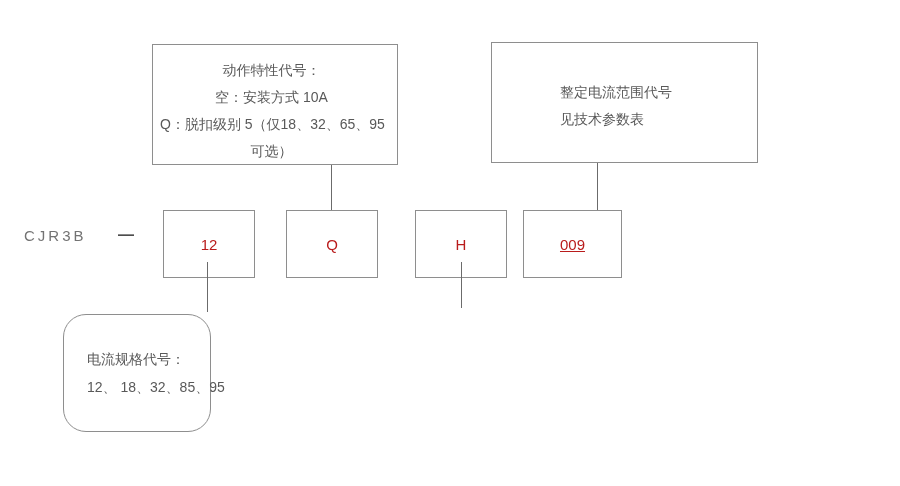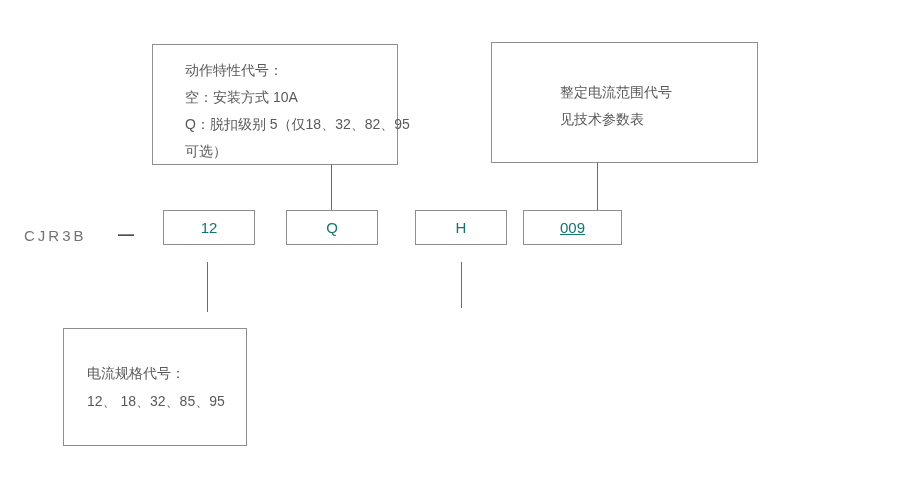--- a/index.html
+++ b/index.html
@@ -26,27 +26,27 @@
   }
   .note-line {
     white-space: nowrap;
     line-height: 27px;
   }
   .code-box {
     position: absolute;
     border: 1px solid #8e8e8e;
     background: #ffffff;
     box-sizing: border-box;
-    height: 35px;
+    height: 68px;
     top: 210px;
     display: flex;
     align-items: center;
     justify-content: center;
     font-size: 15px;
-    color: #0f766e;
+    color: #b91c1c;
   }
   .connector {
     position: absolute;
     width: 1px;
     background: #6b6b6b;
   }
   .model-prefix {
     position: absolute;
     left: 24px;
     top: 210px;
@@ -59,35 +59,35 @@
   .separator {
     position: absolute;
     left: 118px;
     top: 210px;
     height: 52px;
     line-height: 50px;
     font-size: 16px;
     font-weight: bold;
     color: #4d4d4d;
   }
-  .pad-top-left   { padding: 12px 14px 0 32px; }
+  .pad-top-left   { padding: 12px 14px 0 7px; text-align: center; }
   .pad-top-right  { padding: 36px 10px 0 68px; }
   .pad-bot-left   { padding: 30px 10px 0 23px; line-height: 28px; }
   .pad-bot-mid    { padding: 30px 10px 0 28px; line-height: 28px; }
   .pad-bot-left .note-line, .pad-bot-mid .note-line { line-height: 28px; }
 </style>
 </head>
 <body>
 
 <div class="canvas">
 
   <div class="note-box pad-top-left" style="left:152px; top:44px; width:246px; height:121px;">
     <div class="note-line">动作特性代号：</div>
     <div class="note-line">空：安装方式 10A</div>
-    <div class="note-line">Q：脱扣级别 5（仅18、32、82、95</div>
+    <div class="note-line">Q：脱扣级别 5（仅18、32、65、95</div>
     <div class="note-line">可选）</div>
   </div>
 
   <div class="note-box pad-top-right" style="left:491px; top:42px; width:267px; height:121px;">
     <div class="note-line">整定电流范围代号</div>
     <div class="note-line">见技术参数表</div>
   </div>
 
   <div class="model-prefix">CJR3B</div>
   <div class="separator">—</div>
@@ -98,21 +98,21 @@
   <div class="code-box" style="left:286px; width:92px;">
     <span>Q</span>
   </div>
   <div class="code-box" style="left:415px; width:92px;">
     <span>H</span>
   </div>
   <div class="code-box" style="left:523px; width:99px;text-decoration:underline;">
     <span>009</span>
   </div>
 
-  <div class="note-box pad-bot-left" style="left:63px; top:328px; width:184px; height:118px;">
+  <div class="note-box pad-bot-left" style="left:63px; top:314px; width:148px; height:118px;border-radius:23px;">
     <div class="note-line">电流规格代号：</div>
     <div class="note-line">12、 18、32、85、95</div>
   </div>
 
 
   <div class="connector" style="left:331px; top:165px; height:45px;"></div>
   <div class="connector" style="left:597px; top:163px; height:47px;"></div>
   <div class="connector" style="left:207px; top:262px; height:50px;"></div>
   <div class="connector" style="left:461px; top:262px; height:46px;"></div>
 

